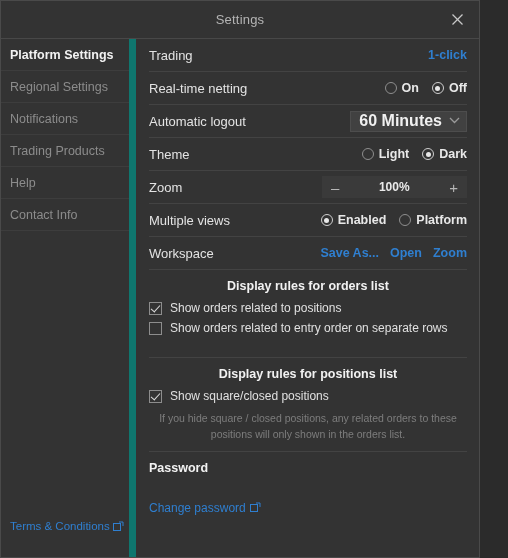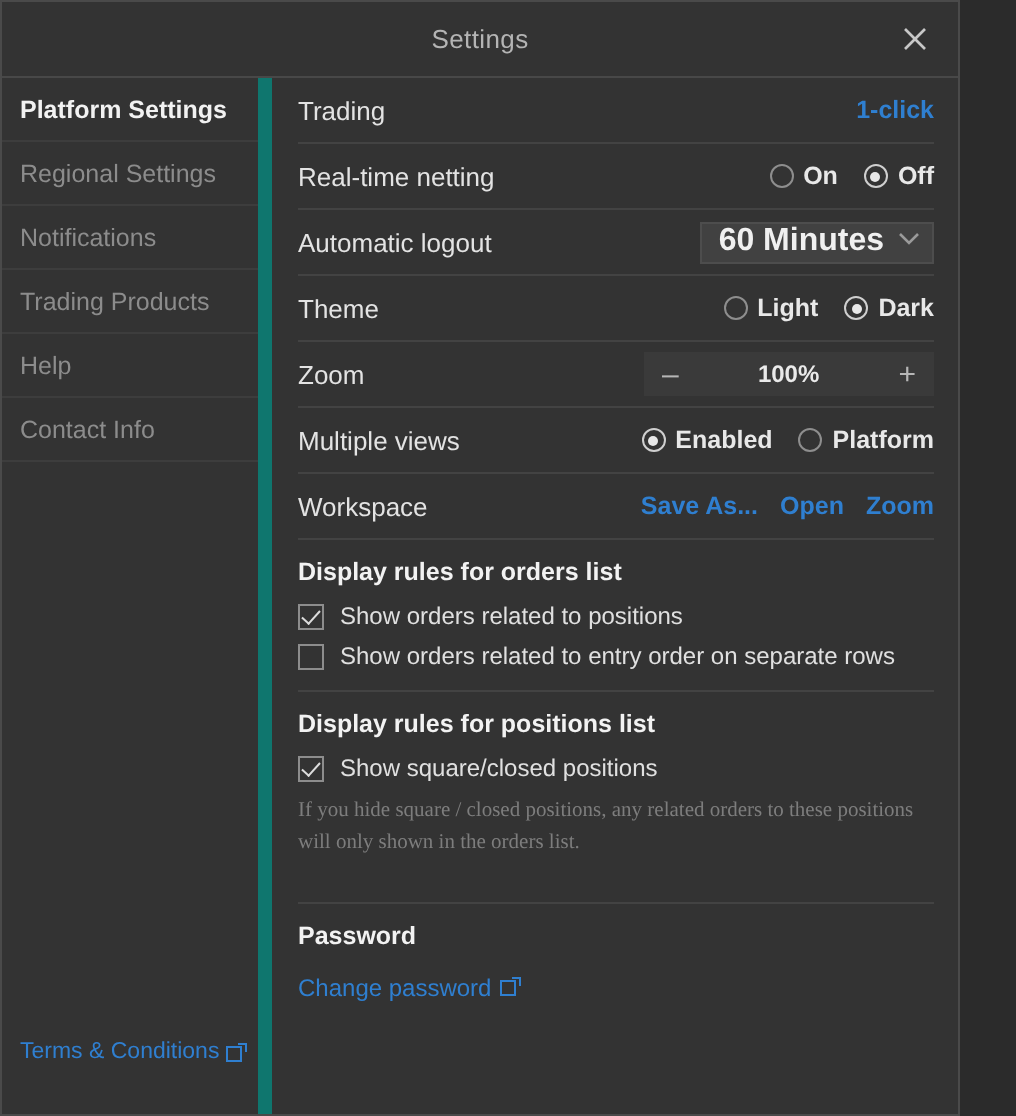--- a/index.html
+++ b/index.html
@@ -172,21 +172,21 @@
   }
   .step-btn {
     color: #b6b6b6;
     font-size: 15px;
     line-height: 1;
     cursor: pointer;
     user-select: none;
   }
   .zoom-val { font-size: 12px; color: #eaeaea; font-weight: bold; }
   
-  .section { padding-top: 9px; }
+  .section { padding-top: 9px; text-align: center; }
   .section-title {
     font-size: 12.5px;
     font-weight: bold;
     color: #f2f2f2;
     margin-bottom: 5px;
   }
   .check-row {
     display: flex;
     align-items: center;
     gap: 8px;
@@ -208,33 +208,32 @@
     border: solid #dcdcdc;
     border-width: 0 1.6px 1.6px 0;
     transform: rotate(42deg);
   }
   .check-lbl { font-size: 12px; color: #e0e0e0; white-space: nowrap; }
   .note {
     font-size: 10.5px;
     color: #7d7d7d;
     line-height: 1.55;
     margin-top: 4px;
-    padding-bottom: 20px;
+    padding-bottom: 8px;
     max-width: 330px;
-    font-family: Liberation Serif, serif;
   }
   .divider { border-bottom: 1px solid #434343; }
   .pw-section { padding-top: 9px; }
   .pw-link {
     display: inline-flex;
     align-items: center;
     gap: 4px;
     color: #2f7fd0;
     font-size: 12px;
-    margin-top: 7px;
+    margin-top: 21px;
     cursor: pointer;
   }
 </style>
 </head>
 <body>
 
 <div class="window">
 
   <div class="titlebar">
     <span class="title">Settings</span>
@@ -361,21 +360,21 @@
           <span class="link">Zoom</span>
         </div>
       </div>
 
       <div class="section divider">
         <div class="section-title">Display rules for orders list</div>
         <div class="check-row">
           <span class="cbox checked"></span>
           <span class="check-lbl">Show orders related to positions</span>
         </div>
-        <div class="check-row" style="margin-bottom:7px;">
+        <div class="check-row" style="margin-bottom:19px;">
           <span class="cbox"></span>
           <span class="check-lbl">Show orders related to entry order on separate rows</span>
         </div>
       </div>
 
       <div class="section divider">
         <div class="section-title">Display rules for positions list</div>
         <div class="check-row">
           <span class="cbox checked"></span>
           <span class="check-lbl">Show square/closed positions</span>

